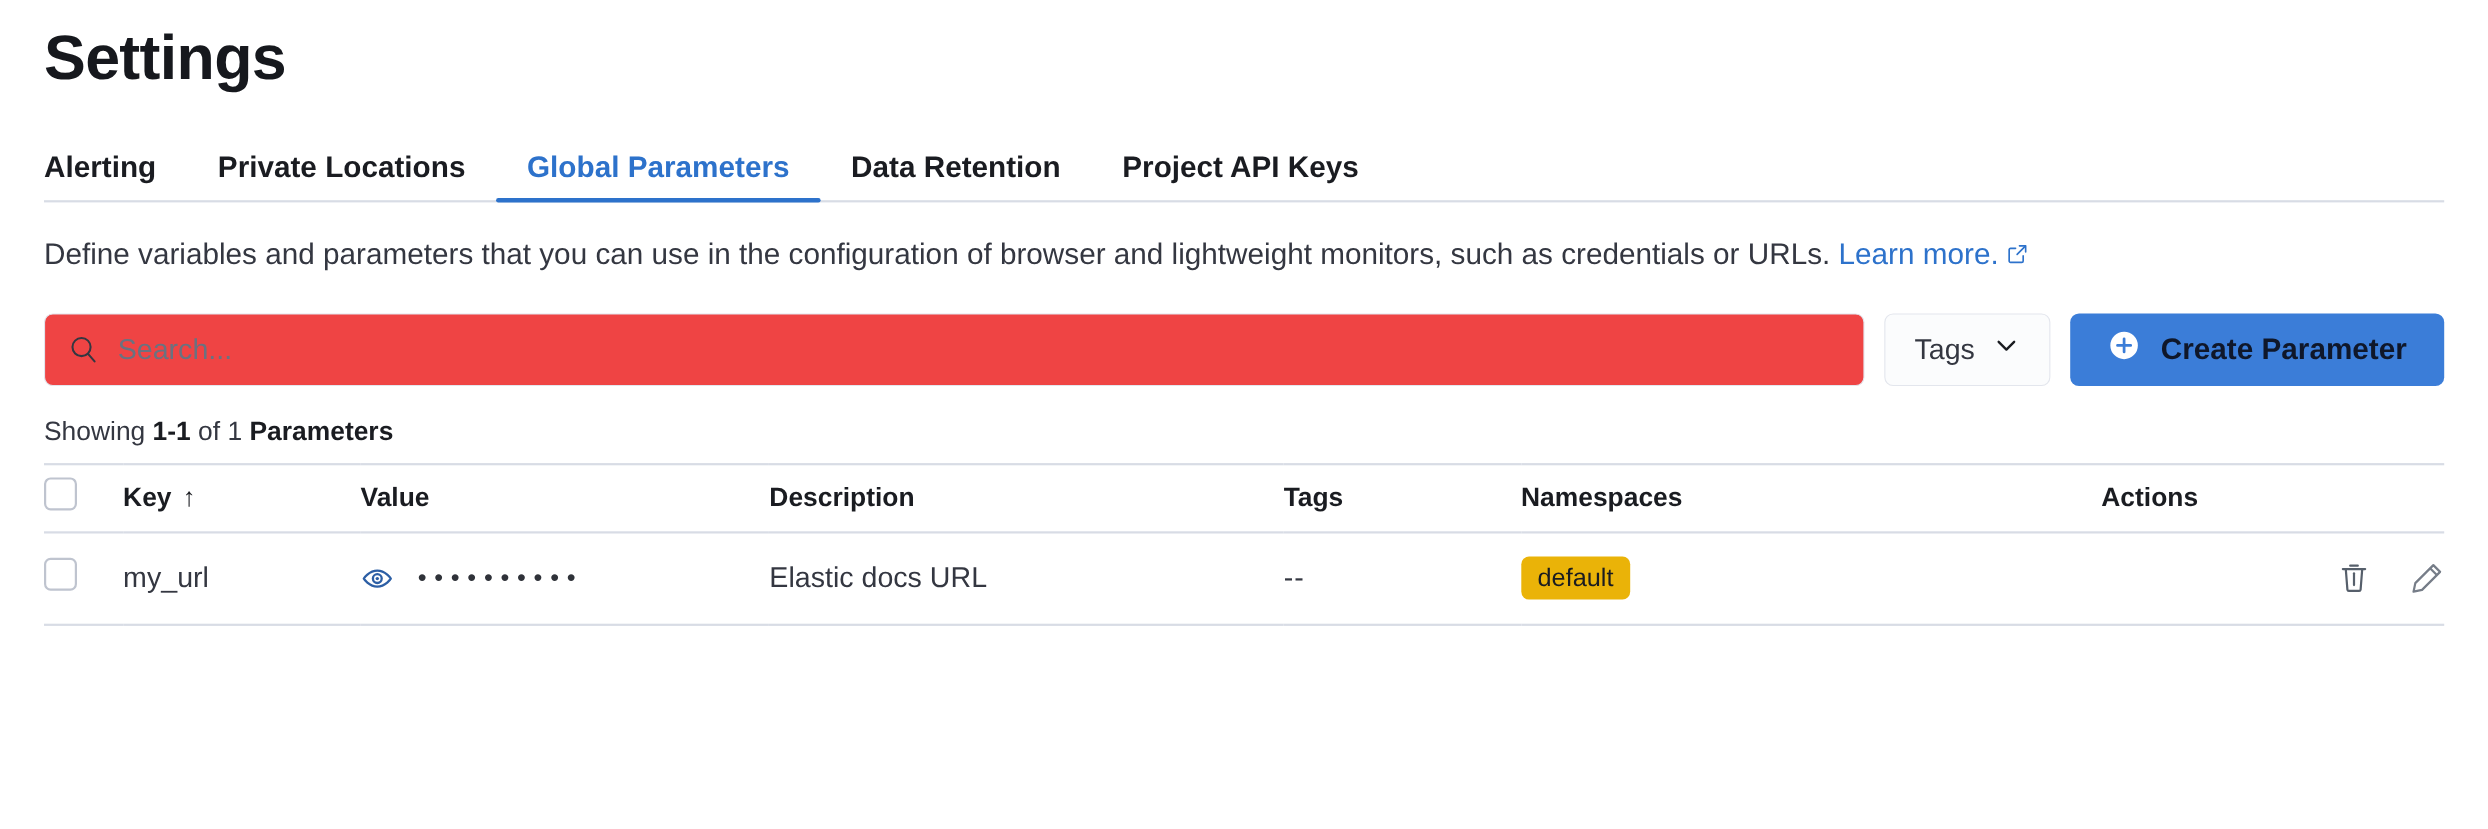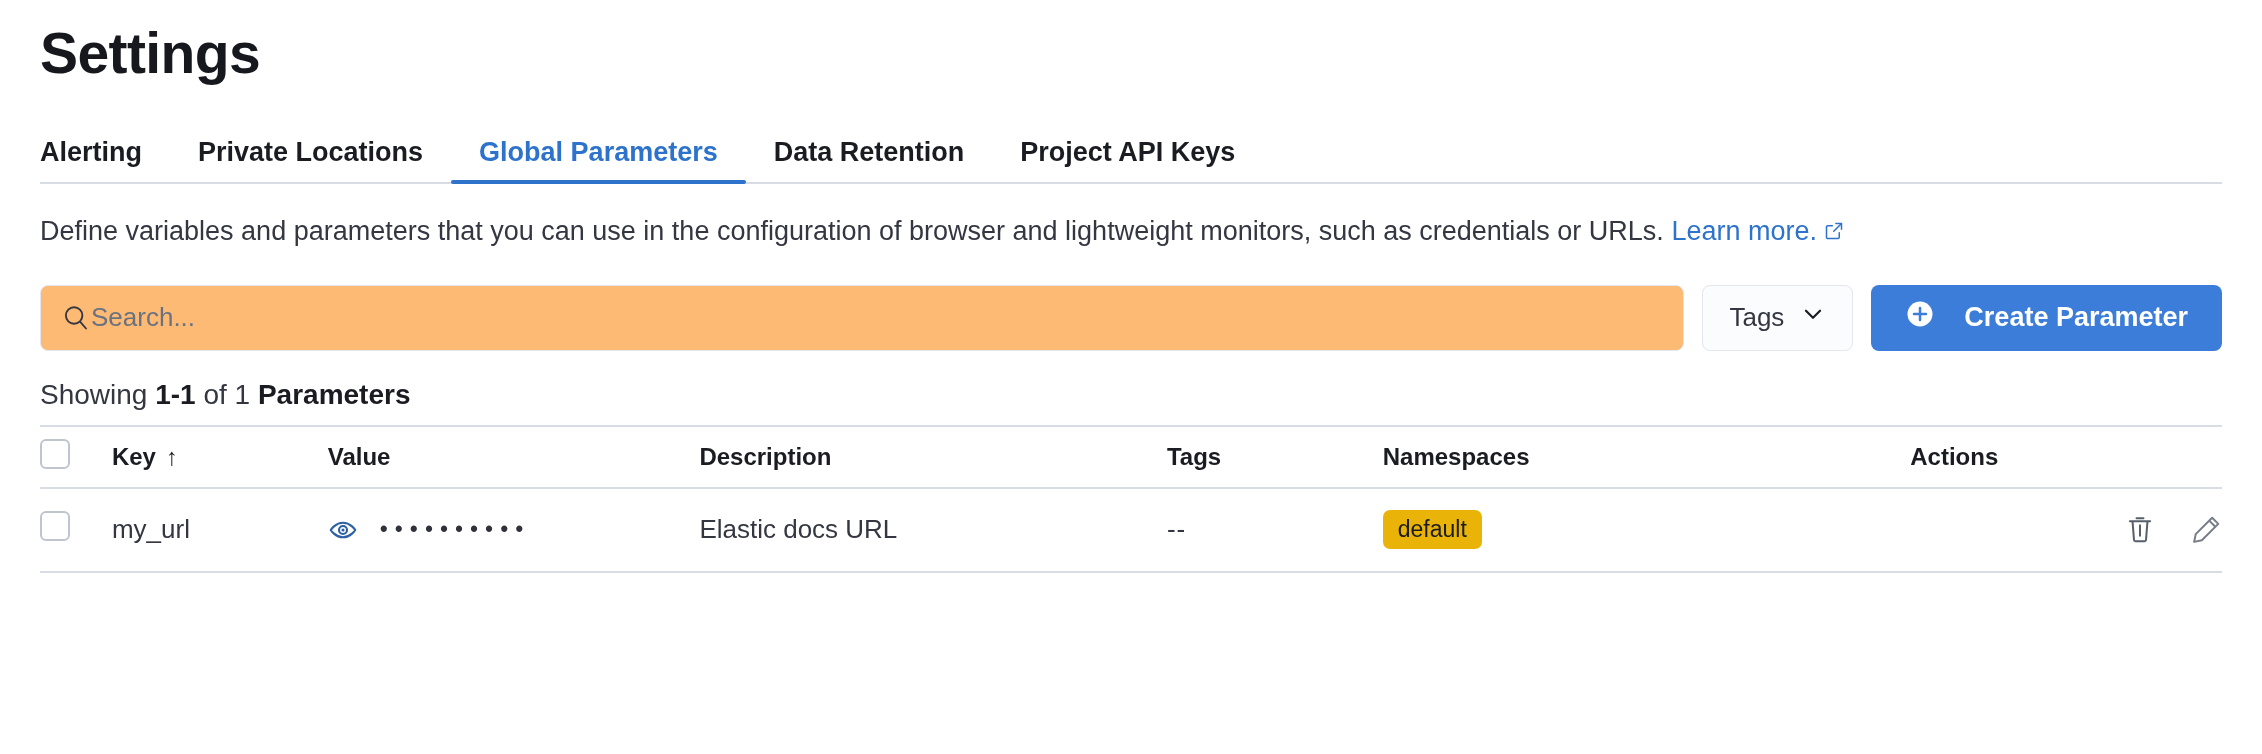--- a/index.html
+++ b/index.html
@@ -91,22 +91,22 @@
     display: flex;
     align-items: stretch;
     gap: 18px;
     margin-top: 36px;
     height: 66px;
   }
   .search-box {
     flex: 1 1 auto;
     display: flex;
     align-items: center;
-    gap: 0;
-    background: #fdba74;
+    gap: 16px;
+    background: #ef4444;
     border: 1px solid #e3e6ed;
     border-radius: 8px;
     padding: 0 20px;
     min-width: 0;
   }
   .search-box .search-icon { flex: 0 0 auto; display: flex; }
   .search-input {
     flex: 1 1 auto;
     border: none;
     outline: none;
@@ -134,37 +134,37 @@
     color: #343741;
     cursor: pointer;
     white-space: nowrap;
   }
 
   .create-button {
     flex: 0 0 auto;
     display: flex;
     align-items: center;
     justify-content: space-between;
-    gap: 29px;
+    gap: 18px;
     background: #3b7dd8;
     border: none;
     border-radius: 8px;
     padding: 0 34px;
     font-family: "Liberation Sans", sans-serif;
     font-size: 27px;
     font-weight: 700;
-    color: #ffffff;
+    color: #0f172a;
     cursor: pointer;
     white-space: nowrap;
   }
 
   
   .showing {
     margin-top: 30px;
-    font-size: 28px;
+    font-size: 24px;
     color: #343741;
     line-height: 1;
   }
   .showing b { font-weight: 700; color: #1a1c21; }
 
   
   .param-table {
     width: 100%;
     border-collapse: collapse;
     margin-top: 16px;

